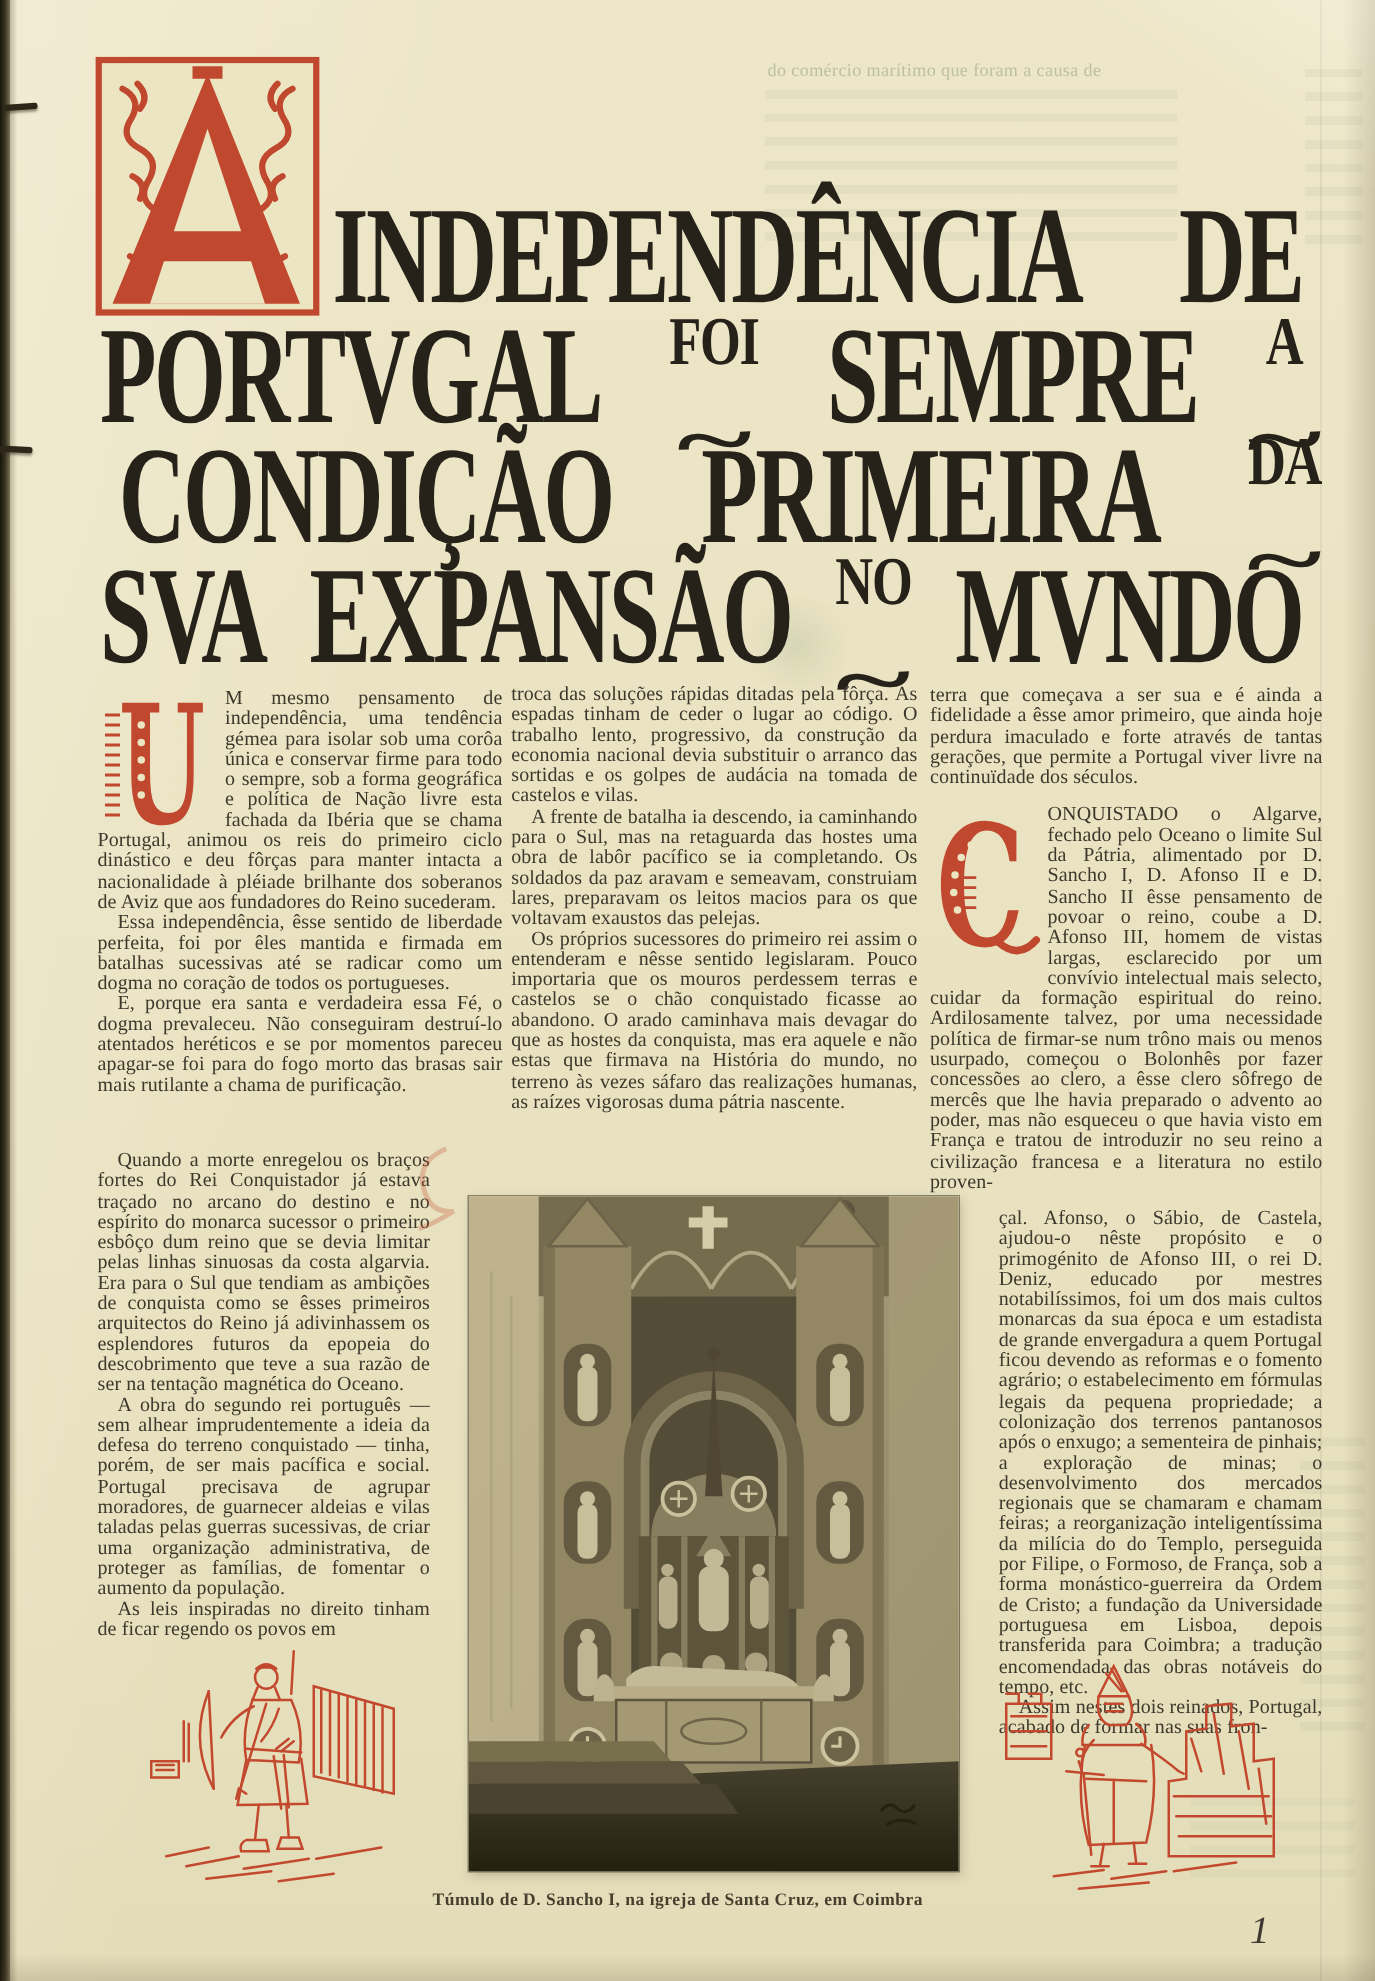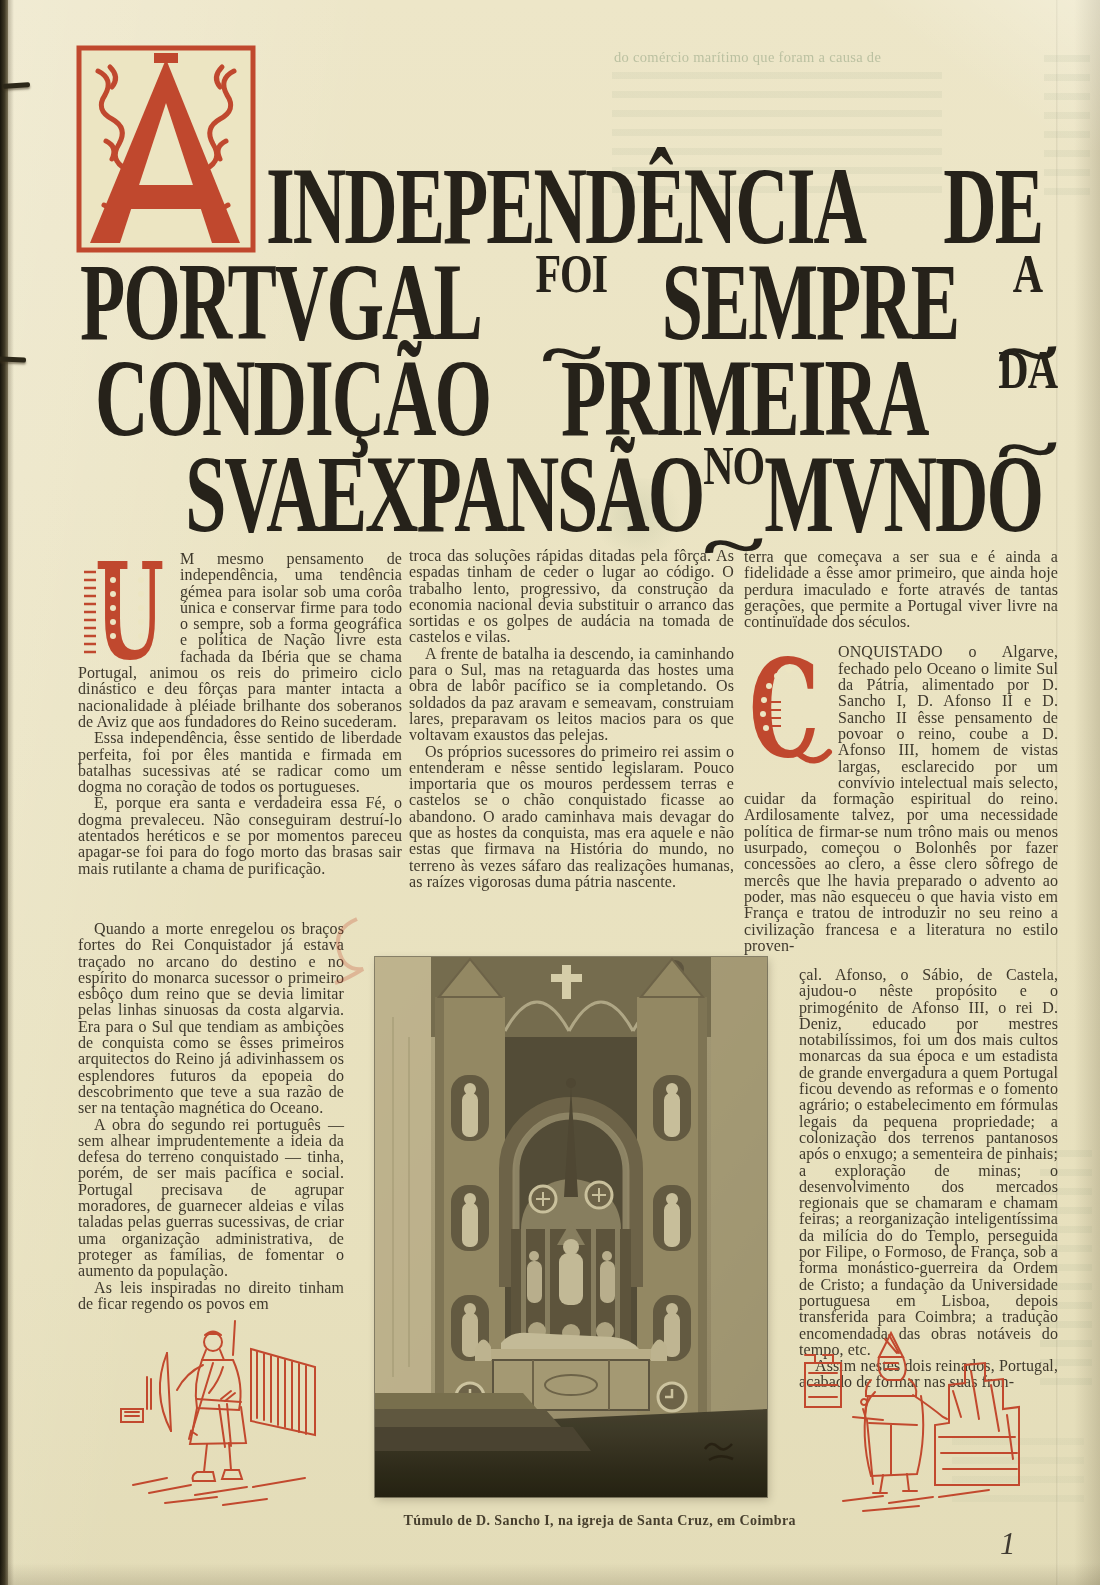--- a/index.html
+++ b/index.html
@@ -44,21 +44,21 @@
   
   .col{position:absolute;font-size:16px;line-height:16.3px;color:#3e382c;
       text-align:justify;letter-spacing:.1px;}
   .col p{margin:0;}
   .col p.ind{text-indent:16px;}
   .float-u{float:left;width:102px;height:114px;}
   .float-c{float:left;width:94px;height:132px;}
   .dropcap{position:absolute;}
   .photo{position:absolute;left:375px;top:957px;width:392px;height:540px;
       box-shadow:0 0 0 1px rgba(60,55,38,.55), 2px 3px 8px rgba(60,50,30,.25);}
-  .caption{position:absolute;left:346px;top:1513px;width:450px;text-align:right;
+  .caption{position:absolute;left:346px;top:1513px;width:450px;text-align:left;
       font-size:14px;font-weight:700;color:#473f2e;letter-spacing:.4px;}
   .pagenum{position:absolute;left:1000px;top:1526px;font-size:31px;font-style:italic;
       color:#3f3a31;letter-spacing:3px;}
   .ill{position:absolute;}
   svg{display:block;}
 </style>
 </head>
 <body>
 
 <div class="page">
@@ -121,21 +121,21 @@
     </span>
   </div>
   <div class="hl" style="left:95px;top:342px;width:962px;">
     <span class="big">CONDIÇÃO</span>
     <span class="big">PRIMEIRA</span>
     <span class="sm">
       <span class="t">DA</span>
       <span class="sw">~</span>
     </span>
   </div>
-  <div class="hl" style="left:80px;top:438px;width:962px;justify-content:flex-end;">
+  <div class="hl" style="left:80px;top:438px;width:962px;">
     <span class="big">SVA</span>
     <span class="big">EXPANSÃO</span>
     <span class="sm">
       <span class="t">NO</span>
       <span class="sw">~</span>
     </span>
     <span class="big">MVNDO</span>
   </div>
 
   <div class="col" style="left:78px;top:551px;width:324px;">

